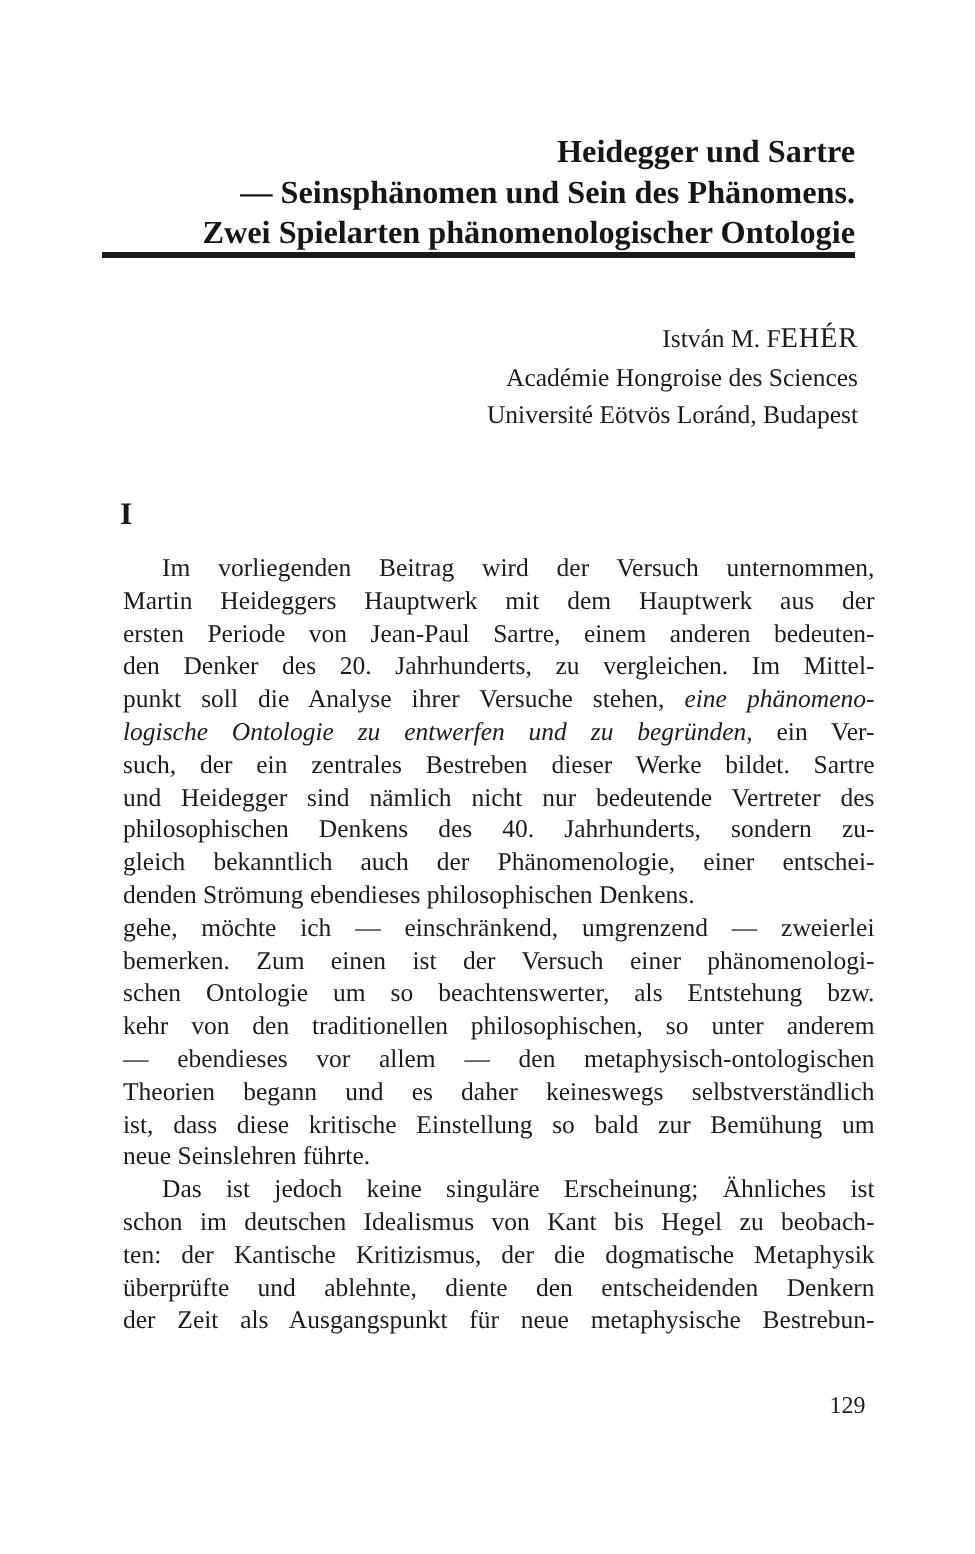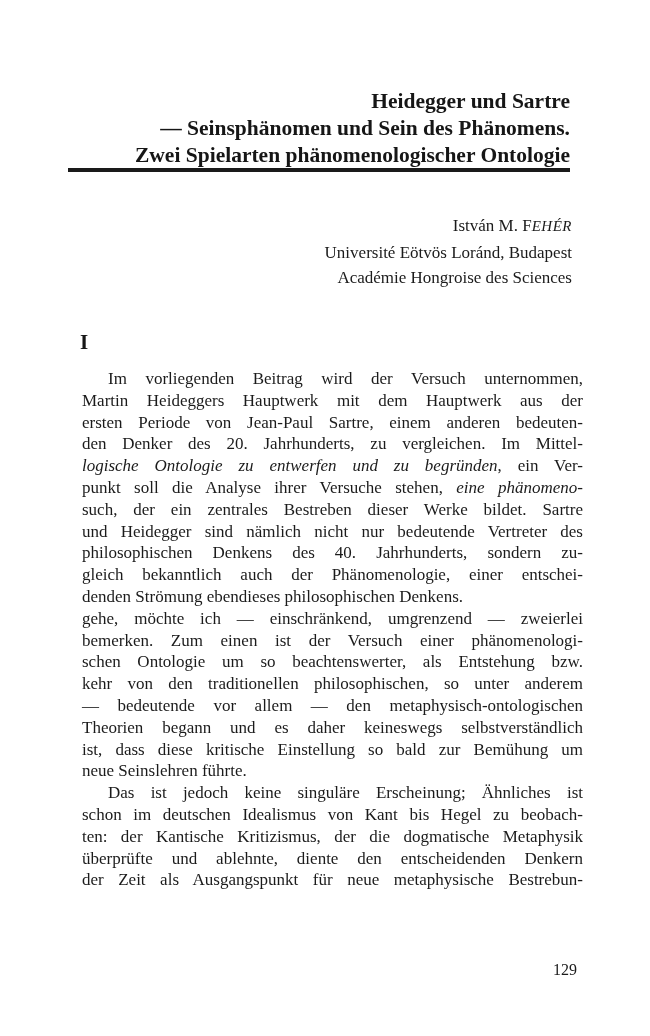--- a/index.html
+++ b/index.html
@@ -38,23 +38,22 @@
   .author-block {
     position: absolute;
     top: 213px;
     left: 150px;
     right: 78px;
     text-align: right;
     font-size: 17px;
     line-height: 25.5px;
   }
   .author-smallcaps {
-    font-size: 15px;
+    font-size: 19px;
     letter-spacing: 0.5px;
-    font-style: italic;
   }
   .section-heading {
     position: absolute;
     top: 331px;
     left: 80px;
     font-weight: bold;
     font-size: 21px;
     line-height: 22px;
     color: #161616;
   }
@@ -76,21 +75,21 @@
     text-align-last: left;
   }
   .line.indent {
     padding-left: 26px;
   }
   .it {
     font-style: italic;
   }
   .page-number {
     position: absolute;
-    top: 960px;
+    top: 928px;
     right: 73px;
     font-size: 16px;
     line-height: 20px;
     text-align: right;
   }
 </style>
 </head>
 <body>
 
 <div class="page">
@@ -98,46 +97,46 @@
   <div class="title-block">
     <div>Heidegger und Sartre</div>
     <div>— Seinsphänomen und Sein des Phänomens.</div>
     <div>Zwei Spielarten phänomenologischer Ontologie</div>
   </div>
 
   <div class="title-rule"></div>
 
   <div class="author-block">
     <div><span>István M. F</span><span class="author-smallcaps">EHÉR</span></div>
+    <div>Académie Hongroise des Sciences</div>
     <div>Université Eötvös Loránd, Budapest</div>
-    <div>Académie Hongroise des Sciences</div>
   </div>
 
   <div class="section-heading">I</div>
 
   <div class="body-text">
       <div class="para">
         <div class="line indent"><span>Im vorliegenden Beitrag wird der Versuch unternommen,</span></div>
         <div class="line"><span>Martin Heideggers Hauptwerk mit dem Hauptwerk aus der</span></div>
         <div class="line"><span>ersten Periode von Jean-Paul Sartre, einem anderen bedeuten-</span></div>
         <div class="line"><span>den Denker des 20. Jahrhunderts, zu vergleichen. Im Mittel-</span></div>
+        <div class="line"><span>punkt soll die Analyse ihrer Versuche stehen, </span><span class="it">eine phänomeno-</span></div>
         <div class="line"><span class="it">logische Ontologie zu entwerfen und zu begründen</span><span>, ein Ver-</span></div>
-        <div class="line"><span>punkt soll die Analyse ihrer Versuche stehen, </span><span class="it">eine phänomeno-</span></div>
         <div class="line"><span>such, der ein zentrales Bestreben dieser Werke bildet. Sartre</span></div>
         <div class="line"><span>und Heidegger sind nämlich nicht nur bedeutende Vertreter des</span></div>
         <div class="line"><span>philosophischen Denkens des 40. Jahrhunderts, sondern zu-</span></div>
         <div class="line"><span>gleich bekanntlich auch der Phänomenologie, einer entschei-</span></div>
         <div class="line endline"><span>denden Strömung ebendieses philosophischen Denkens.</span></div>
       </div>
       <div class="para">
         <div class="line"><span>gehe, möchte ich — einschränkend, umgrenzend — zweierlei</span></div>
         <div class="line"><span>bemerken. Zum einen ist der Versuch einer phänomenologi-</span></div>
         <div class="line"><span>schen Ontologie um so beachtenswerter, als Entstehung bzw.</span></div>
         <div class="line"><span>kehr von den traditionellen philosophischen, so unter anderem</span></div>
-        <div class="line"><span>— bedeutende vor allem — den metaphysisch-ontologischen</span></div>
+        <div class="line"><span>— ebendieses vor allem — den metaphysisch-ontologischen</span></div>
         <div class="line"><span>Theorien begann und es daher keineswegs selbstverständlich</span></div>
         <div class="line"><span>ist, dass diese kritische Einstellung so bald zur Bemühung um</span></div>
         <div class="line endline"><span>neue Seinslehren führte.</span></div>
       </div>
       <div class="para">
         <div class="line indent"><span>Das ist jedoch keine singuläre Erscheinung; Ähnliches ist</span></div>
         <div class="line"><span>schon im deutschen Idealismus von Kant bis Hegel zu beobach-</span></div>
         <div class="line"><span>ten: der Kantische Kritizismus, der die dogmatische Metaphysik</span></div>
         <div class="line"><span>überprüfte und ablehnte, diente den entscheidenden Denkern</span></div>
         <div class="line"><span>der Zeit als Ausgangspunkt für neue metaphysische Bestrebun-</span></div>

